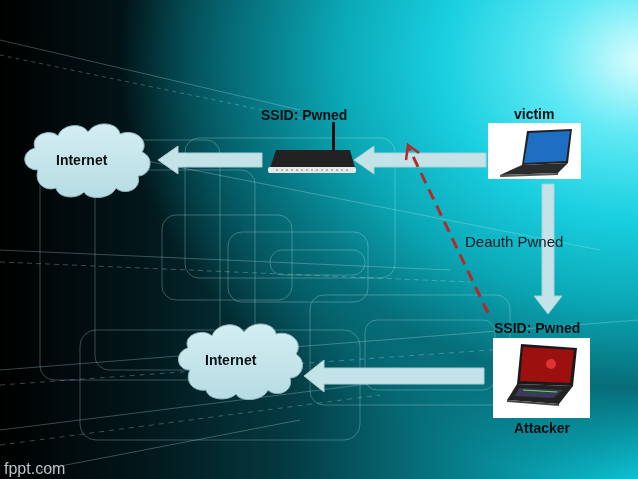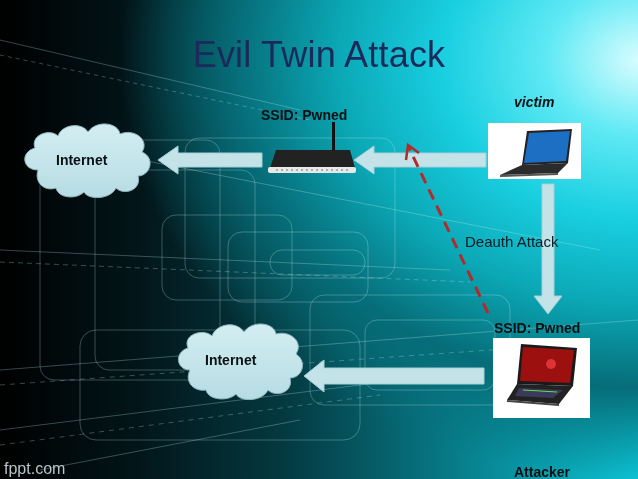--- a/index.html
+++ b/index.html
@@ -39,21 +39,20 @@
       <rect x="185" y="138" width="210" height="140" rx="14"></rect>
       <rect x="162" y="215" width="130" height="85" rx="14"></rect>
       <rect x="228" y="232" width="140" height="70" rx="14"></rect>
       <rect x="270" y="250" width="95" height="25" rx="12"></rect>
       <rect x="310" y="295" width="200" height="110" rx="14"></rect>
       <rect x="365" y="320" width="130" height="70" rx="12"></rect>
       <rect x="80" y="330" width="280" height="110" rx="16"></rect>
     </g>
   </svg>
 
-  <div class="title">Evil Twin Attack</div>
 
   <svg class="diagram" viewBox="0 0 638 479">
     <defs>
       <linearGradient id="cloudGrad" x1="0" y1="0" x2="0" y2="1">
         <stop offset="0" stop-color="#d3eef2"></stop>
         <stop offset="1" stop-color="#b6dce3"></stop>
       </linearGradient>
     </defs>
 
     <g>
@@ -101,20 +100,20 @@
       <circle cx="58" cy="26" r="5" fill="#d33"></circle>
       <path d="M24 46 L80 48 L66 66 L14 62 Z" fill="#222"></path>
       <path d="M26 50 L70 52 L60 60 L22 58 Z" fill="#3a3a5a"></path>
       <path d="M30 52 L64 54" stroke="#6d5" stroke-width="1"></path>
       <path d="M14 62 L66 66 L66 68 L14 64 Z" fill="#444"></path>
     </svg>
   </div>
 
   <div class="lbl" style="left:56px;top:152px;">Internet</div>
   <div class="lbl" style="left:261px;top:107px;">SSID: Pwned</div>
-  <div class="lbl" style="left:514px;top:94px;font-style:italic;">victim</div>
+  <div class="lbl" style="left:514px;top:106px;">victim</div>
   <div class="lbl" style="left:205px;top:352px;">Internet</div>
   <div class="lbl" style="left:494px;top:320px;">SSID: Pwned</div>
-  <div class="lbl" style="left:514px;top:420px;margin-top:44px;">Attacker</div>
-  <div class="lbl-plain" style="left:465px;top:233px;">Deauth Attack</div>
+  <div class="lbl" style="left:514px;top:420px;">Attacker</div>
+  <div class="lbl-plain" style="left:465px;top:233px;">Deauth Pwned</div>
 
   <div class="footer">fppt.com</div>
 </div>
 
 </body></html>

